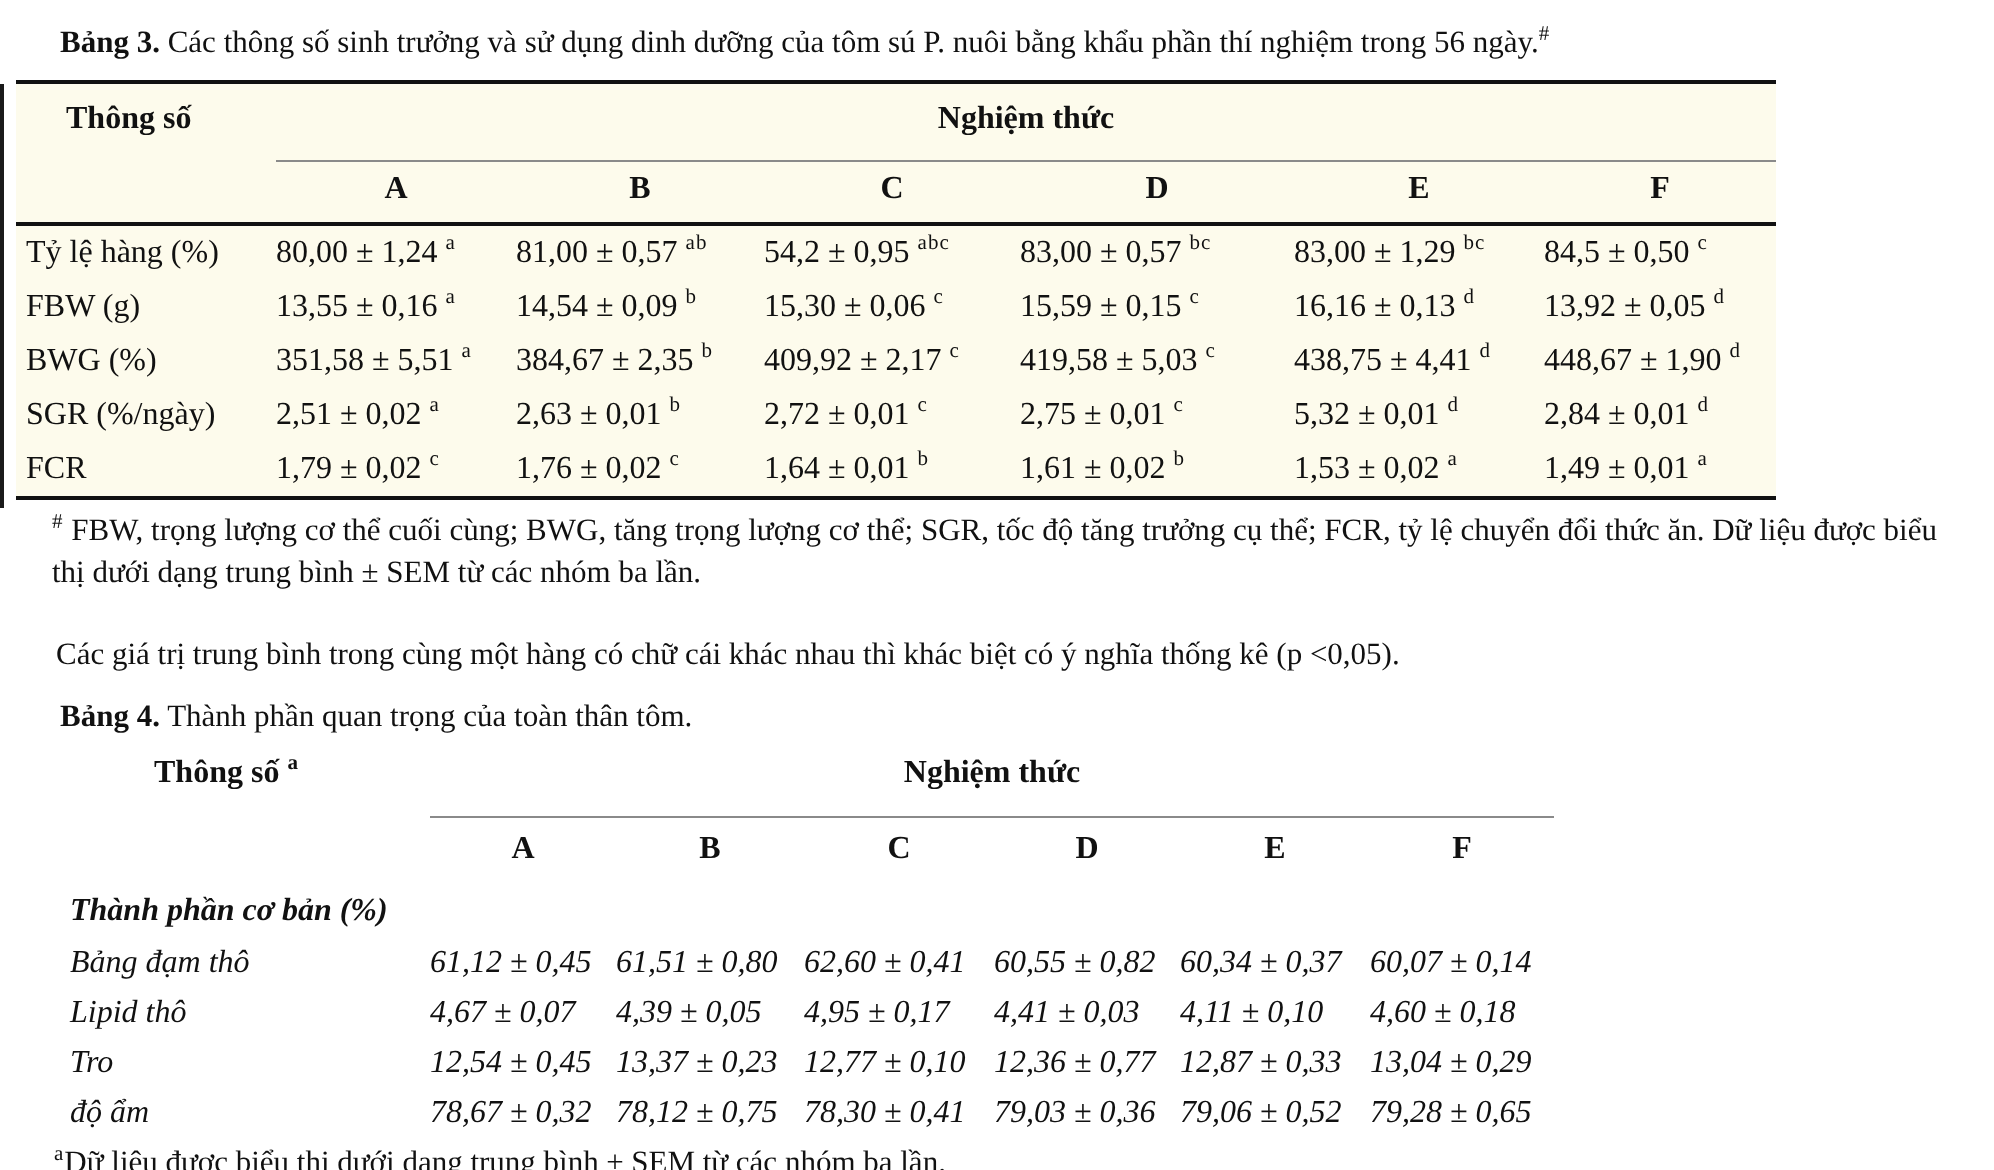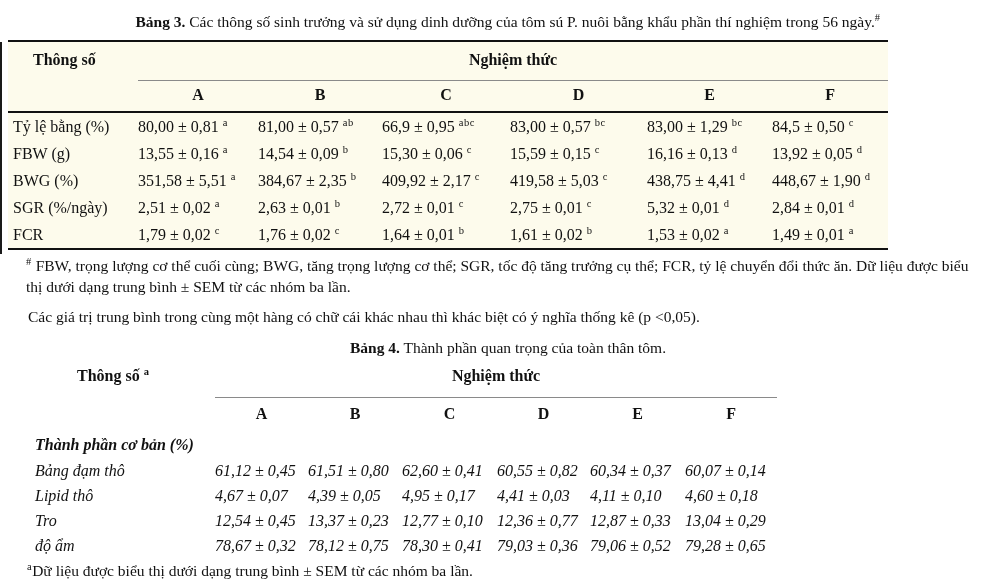--- a/index.html
+++ b/index.html
@@ -9,21 +9,21 @@
     background: #ffffff;
     color: #111111;
     font-family: "Liberation Serif", "DejaVu Serif", serif;
     font-size: 16px;
     overflow: hidden;
     position: relative;
   }
   sup.sig { font-size: 10.5px; line-height: 0; vertical-align: super; letter-spacing: 0.5px; }
   b { font-weight: bold; }
 
-  .caption { margin: 13px 0 0 19px; font-size: 15.5px; white-space: nowrap; text-align: center; }
+  .caption { margin: 13px 0 0 30px; font-size: 15.5px; white-space: nowrap; }
 
   
   table.t3 {
     margin: 9px 0 0 8px;
     width: 880px;
     border-collapse: collapse;
     table-layout: fixed;
     background: #FDFBEC;
     border-top: 2px solid #111;
     border-bottom: 2px solid #111;
@@ -43,21 +43,21 @@
     font-weight: bold; text-align: center;
     padding: 5px 0 7px 0;
     border-bottom: 2px solid #111;
   }
   table.t3 tbody td { padding: 3.5px 0; line-height: 20px; }
   table.t3 tbody td.lbl { padding-left: 5px; }
 
   .left-edge { position: absolute; left: 0; top: 42px; width: 2px; height: 212px; background: #1a1a1a; }
 
   .fn { margin: 5px 0 0 26px; width: 944px; font-size: 15.5px; line-height: 21px; }
-  .note { margin: 11px 0 0 28px; font-size: 15.5px; white-space: nowrap; }
+  .note { margin: 22px 0 0 28px; font-size: 15.5px; white-space: nowrap; }
 
   
   table.t4 {
     margin: 6px 0 0 33px;
     width: 744px;
     border-collapse: collapse;
     table-layout: fixed;
   }
   table.t4 th, table.t4 td { font-size: 16px; text-align: left; font-weight: normal; }
   table.t4 th.param { font-weight: bold; vertical-align: top; padding: 4px 0 0 44px; white-space: nowrap; }
@@ -95,24 +95,24 @@
       <th>A</th>
       <th>B</th>
       <th>C</th>
       <th>D</th>
       <th>E</th>
       <th>F</th>
     </tr>
   </thead>
   <tbody>
     <tr>
-      <td class="lbl">Tỷ lệ bằng (%)</td>
-      <td><span>80,00 ± 0,81</span> <sup class="sig">a</sup></td>
+      <td class="lbl">Tỷ lệ hàng (%)</td>
+      <td><span>80,00 ± 1,24</span> <sup class="sig">a</sup></td>
       <td><span>81,00 ± 0,57</span> <sup class="sig">ab</sup></td>
-      <td><span>66,9 ± 0,95</span> <sup class="sig">abc</sup></td>
+      <td><span>54,2 ± 0,95</span> <sup class="sig">abc</sup></td>
       <td><span>83,00 ± 0,57</span> <sup class="sig">bc</sup></td>
       <td><span>83,00 ± 1,29</span> <sup class="sig">bc</sup></td>
       <td><span>84,5 ± 0,50</span> <sup class="sig">c</sup></td>
     </tr>
     <tr>
       <td class="lbl">FBW (g)</td>
       <td><span>13,55 ± 0,16</span> <sup class="sig">a</sup></td>
       <td><span>14,54 ± 0,09</span> <sup class="sig">b</sup></td>
       <td><span>15,30 ± 0,06</span> <sup class="sig">c</sup></td>
       <td><span>15,59 ± 0,15</span> <sup class="sig">c</sup></td>

